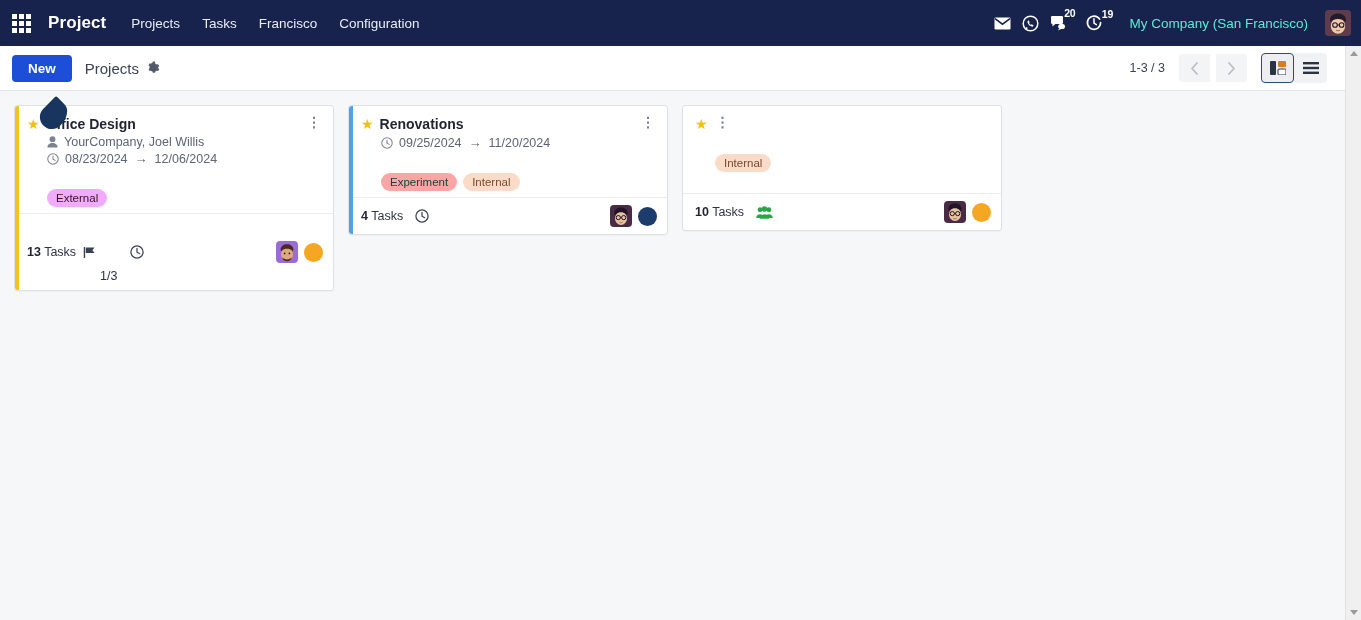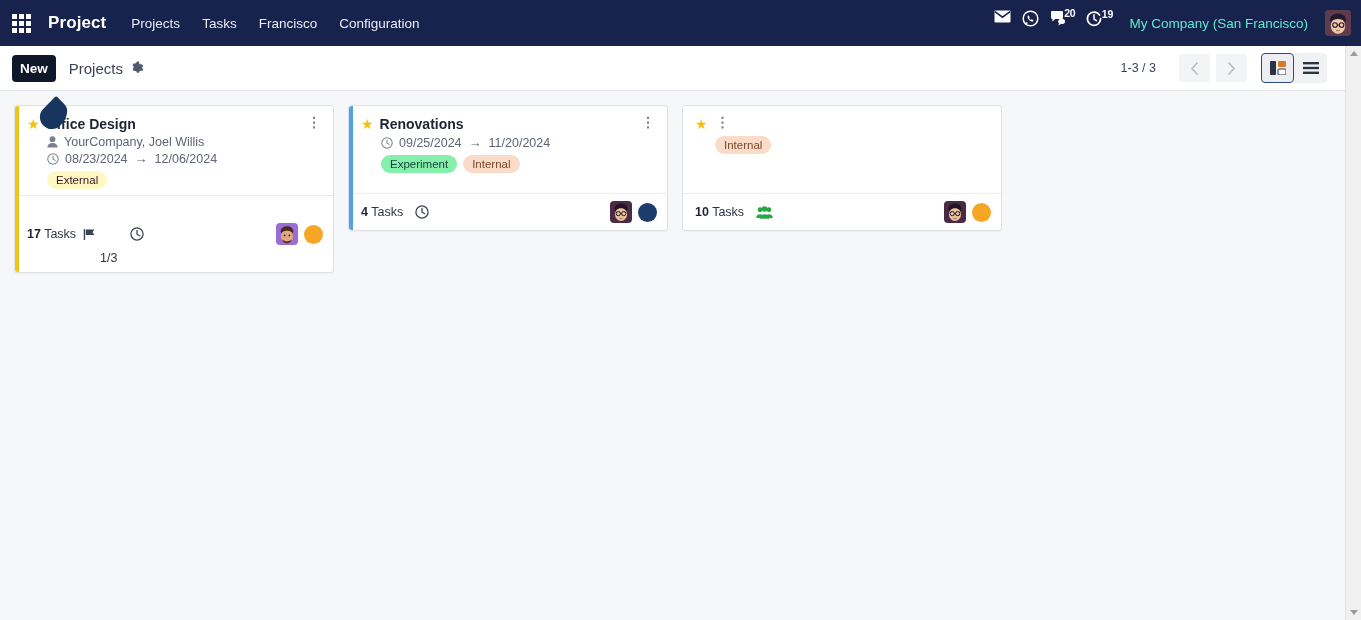--- a/index.html
+++ b/index.html
@@ -55,20 +55,21 @@
 
   .nav-right {
     margin-left: auto;
     display: flex;
     align-items: center;
     gap: 11px;
   }
   .nav-icon {
     position: relative;
     display: flex;
+    align-items: center;
     justify-content: center;
     cursor: pointer;
     color: #fff;
     height: 26px;
   }
   .nav-icon svg { display: block; }
   .badge-num {
     position: absolute;
     top: -2px; right: -7px;
     font-size: 10.5px;
@@ -106,27 +107,27 @@
   .control-panel {
     height: 45px;
     background: #ffffff;
     border-bottom: 1px solid #e3e5e9;
     display: flex;
     align-items: center;
     padding: 0 12px;
     position: relative;
   }
   .btn-new {
-    background: #0f172a;
+    background: #1d4ed8;
     color: #ffffff;
     border: none;
     border-radius: 4px;
     font-size: 13.5px;
     font-weight: 600;
-    padding: 6px 8px;
+    padding: 6px 16px;
     cursor: pointer;
     font-family: "Liberation Sans", sans-serif;
   }
   .breadcrumb-title {
     font-size: 15px;
     color: #3b4254;
     margin-left: 13px;
     cursor: pointer;
   }
   .gear-btn {
@@ -183,21 +184,21 @@
   .cp-right {
     margin-left: auto;
     display: flex;
     align-items: center;
     gap: 6px;
     padding-right: 22px;
   }
   .pager-text {
     font-size: 12.5px;
     color: #3b4254;
-    margin-right: 17px;
+    margin-right: 8px;
     white-space: nowrap;
   }
   .pager-btn {
     width: 31px; height: 28px;
     background: #f3f4f6;
     border: none;
     color: #b8bcc6;
     display: flex;
     align-items: center;
     justify-content: center;
@@ -303,20 +304,21 @@
     padding-left: 20px;
     margin-top: 5px;
     flex-wrap: wrap;
   }
   .tag {
     font-size: 11.5px;
     padding: 2px 9px;
     border-radius: 10px;
     line-height: 14px;
     white-space: nowrap;
+    margin-top: 18px;
   }
   .k-foot {
     border-top: 1px solid #ececee;
     padding: 7px 10px 7px 12px;
     display: flex;
     align-items: center;
     gap: 7px;
   }
   .tasks-count { font-size: 12.5px; color: #2c3443; }
   .tasks-count b { font-weight: 700; color: #1f2430; }
@@ -541,27 +543,27 @@
             <circle cx="7" cy="7" r="6.1" stroke="#7b8291" stroke-width="1.2"></circle>
             <path d="M7 3.4 V7.2 L9.6 8.6" stroke="#7b8291" stroke-width="1.2" stroke-linecap="round"></path>
           </svg>
         </span>
         <span>08/23/2024</span>
         <span class="arrow-dash">→</span>
         <span>12/06/2024</span>
       </div>
 
       <div class="tag-row">
-        <span class="tag" style="background:#fef9c3;color:#3b1220">External</span>
+        <span class="tag" style="background:#f0abfc;color:#3b1220">External</span>
       </div>
     </div>
 
     <div class="k-foot">
       <span class="tasks-count">
-        <b>17</b>
+        <b>13</b>
         <span>Tasks</span>
       </span>
       <span class="foot-ico">
         <svg width="13" height="13" viewBox="0 0 14 14" fill="#3b4254">
           <rect x="0.8" y="1" width="1.5" height="12" rx=".4"></rect>
           <path d="M3 1.6h9.4l-2.2 3 2.2 3H3z"></path>
         </svg>
       </span>
       <span class="ratio">1/3</span>
       <span class="foot-ico" style="margin-left:5px">
@@ -603,21 +605,21 @@
             <circle cx="7" cy="7" r="6.1" stroke="#7b8291" stroke-width="1.2"></circle>
             <path d="M7 3.4 V7.2 L9.6 8.6" stroke="#7b8291" stroke-width="1.2" stroke-linecap="round"></path>
           </svg>
         </span>
         <span>09/25/2024</span>
         <span class="arrow-dash">→</span>
         <span>11/20/2024</span>
       </div>
 
       <div class="tag-row">
-        <span class="tag" style="background:#86efac;color:#17443c">Experiment</span>
+        <span class="tag" style="background:#fca5a5;color:#17443c">Experiment</span>
         <span class="tag" style="background:#fadbc8;color:#7a4a2c">Internal</span>
       </div>
     </div>
 
     <div class="k-foot">
       <span class="tasks-count">
         <b>4</b>
         <span>Tasks</span>
       </span>
       <span class="foot-ico" style="margin-left:5px">

